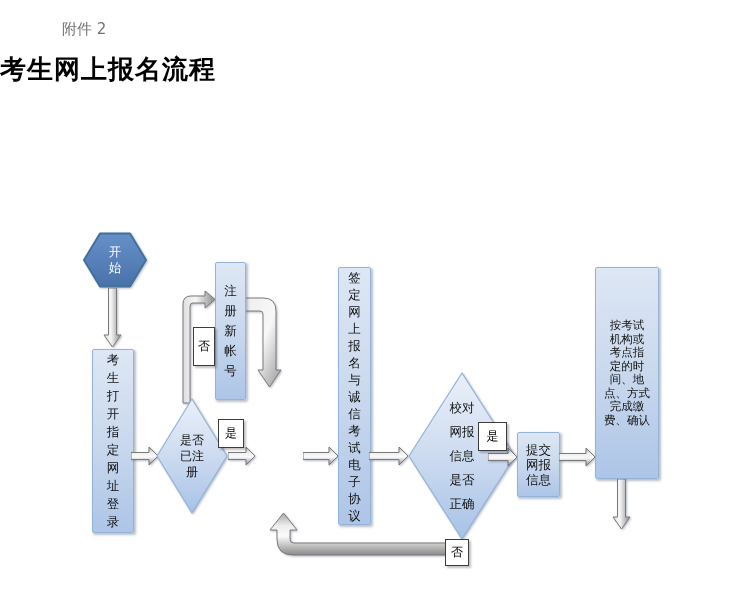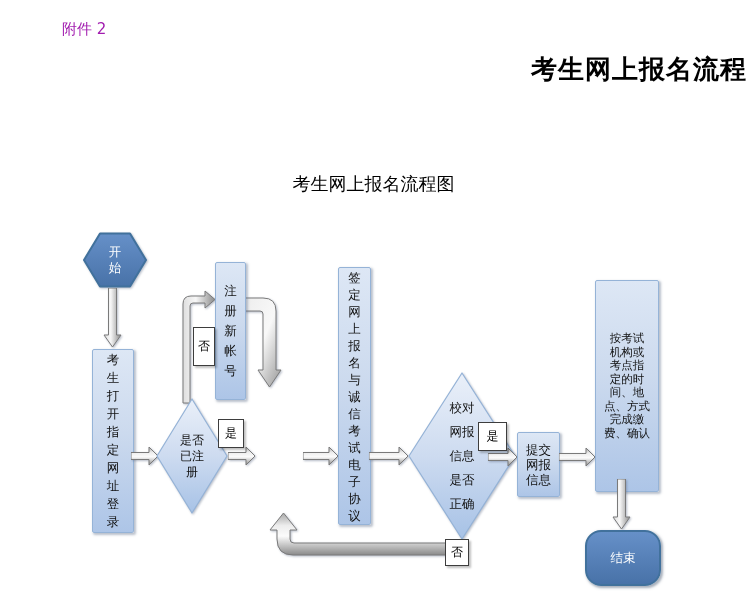--- a/index.html
+++ b/index.html
@@ -1,21 +1,21 @@
 <!DOCTYPE html>
 <html><head>
 <meta charset="utf-8">
 <style>
   html,body{margin:0;padding:0;background:#fff;}
   .canvas{position:relative;width:747px;height:613px;background:#ffffff;overflow:hidden;
           font-family:"DejaVu Sans","Liberation Sans",sans-serif;color:#111;}
   .abs{position:absolute;}
-  .attach{font-size:15px;color:#a21caf;}
-  .title{left:0;right:0;top:52px;text-align:right;font-family:"Liberation Serif","DejaVu Serif",serif;
-         font-weight:bold;font-size:26px;letter-spacing:1px;color:#000;padding-left:12px;}
+  .attach{font-size:15px;color:#737373;}
+  .title{left:0;right:0;top:52px;text-align:left;font-family:"Liberation Serif","DejaVu Serif",serif;
+         font-weight:bold;font-size:26px;letter-spacing:1px;color:#000;}
   .subtitle{left:0;right:0;top:172px;text-align:center;font-size:18px;color:#000;}
   .rect-node{background:linear-gradient(180deg,#dde7f5 0%,#ccdaee 45%,#adc5e7 100%);
              border:1px solid #95b3d7;border-radius:2px;display:flex;align-items:center;justify-content:center;
              box-shadow:1.5px 1.5px 2.5px rgba(100,115,140,.45);}
   .vtext{white-space:pre-line;text-align:center;color:#111;font-size:12.5px;line-height:18px;}
   .overlay{position:absolute;inset:0;display:flex;align-items:center;justify-content:center;}
   .wtext{white-space:pre-line;text-align:center;color:#fff;font-size:12.5px;line-height:16px;}
   .label-box{background:#fff;border:1px solid #3d3d3d;display:flex;align-items:center;justify-content:center;
              font-size:12px;color:#000;box-shadow:1.5px 1.5px 2px rgba(0,0,0,.25);}
   .end-node{background:linear-gradient(180deg,#6690c8,#4872a8);border:2px solid #41719c;border-radius:16px;
@@ -53,21 +53,20 @@
       <linearGradient id="gArrD" x1="0" y1="0" x2="1" y2="1">
         <stop offset="0" stop-color="#ededed"></stop>
           <stop offset="0.5" stop-color="#f8f8f8"></stop>
           <stop offset="1" stop-color="#979797"></stop>
       </linearGradient>
     </defs>
   </svg>
 
   <div class="abs attach" style="left:62px;top:20px">附件 2</div>
   <div class="abs title">考生网上报名流程</div>
-  <div class="abs subtitle">考生网上报名流程图</div>
 
   <svg class="abs shape shadowed" style="left:181px;top:289px" width="36" height="116" viewBox="0 0 36 116">
     <path d="M 2 114 L 2 15 Q 2 7 10 7 L 24 7 L 24 2 L 34 10.5 L 24 19 L 24 14 L 12 14 Q 9 14 9 17 L 9 114 Z" fill="url(#gArrH)" stroke="#7a7a7a" stroke-width="1" stroke-linejoin="round"></path>
   </svg>
 
   <svg class="abs shape shadowed" style="left:244px;top:290px" width="42" height="102" viewBox="0 0 42 102">
     <path d="M 0 8 L 19 8 Q 32 8 32 21 L 32 80 L 37 80 L 25.5 97 L 14 80 L 19 80 L 19 24 Q 19 21 16 21 L 0 21 Z" fill="url(#gArrD)" stroke="#7a7a7a" stroke-width="1" stroke-linejoin="round"></path>
   </svg>
 
   <svg class="abs shape shadowed" style="left:268px;top:508px" width="182" height="50" viewBox="0 0 182 50">
@@ -175,38 +174,35 @@
   <div class="abs rect-node" style="left:517px;top:432px;width:41px;height:63px">
     <span class="vtext" style="line-height:15px">提交
 网报
 信息</span>
   </div>
 
   <svg class="abs shape shadowed" style="left:559px;top:446px" width="37" height="22" viewBox="0 0 37 22">
     <polygon points="0,7.5 27,7.5 27,2 36,11 27,20 27,14.5 0,14.5" fill="url(#gArrV)" stroke="#7a7a7a" stroke-width="1" stroke-linejoin="round"></polygon>
   </svg>
 
-  <div class="abs rect-node" style="left:595px;top:280px;width:62px;height:210px">
+  <div class="abs rect-node" style="left:595px;top:267px;width:62px;height:210px">
     <span class="vtext" style="font-size:11.5px;line-height:13.5px">按考试
 机构或
 考点指
 定的时
 间、地
 点、方式
 完成缴
 费、确认</span>
   </div>
 
   <svg class="abs shape shadowed" style="left:611px;top:479px" width="21" height="51" viewBox="0 0 21 51">
     <polygon points="6.5,0 14.5,0 14.5,38 19,38 10.5,50 2,38 6.5,38" fill="url(#gArrH)" stroke="#7a7a7a" stroke-width="1" stroke-linejoin="round"></polygon>
   </svg>
 
-  <div class="abs end-node" style="left:585px;top:530px;width:72px;height:52px">
-    <span class="wtext">结束</span>
-  </div>
 
   <div class="abs label-box" style="left:193px;top:327px;width:20px;height:37px">
     <span>否</span>
   </div>
   <div class="abs label-box" style="left:218px;top:419px;width:24px;height:27px">
     <span>是</span>
   </div>
   <div class="abs label-box" style="left:478px;top:422px;width:27px;height:27px">
     <span>是</span>
   </div>

